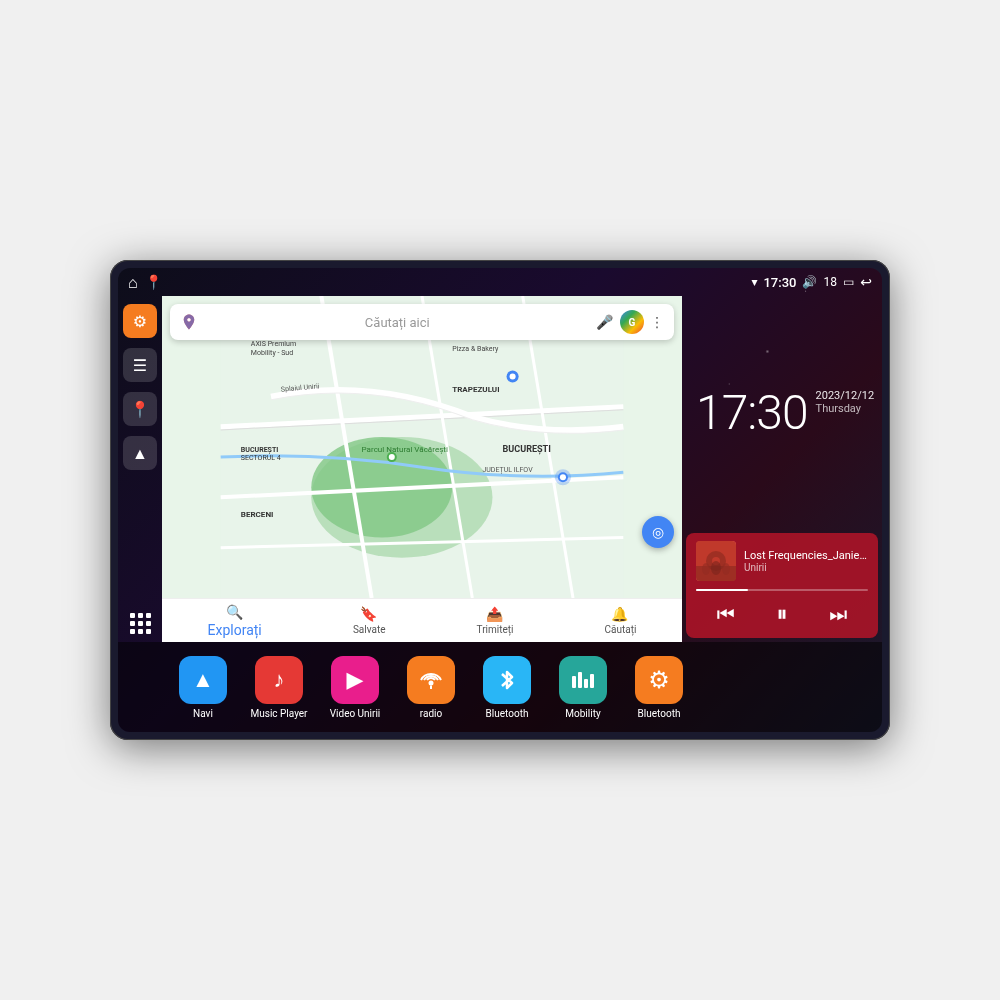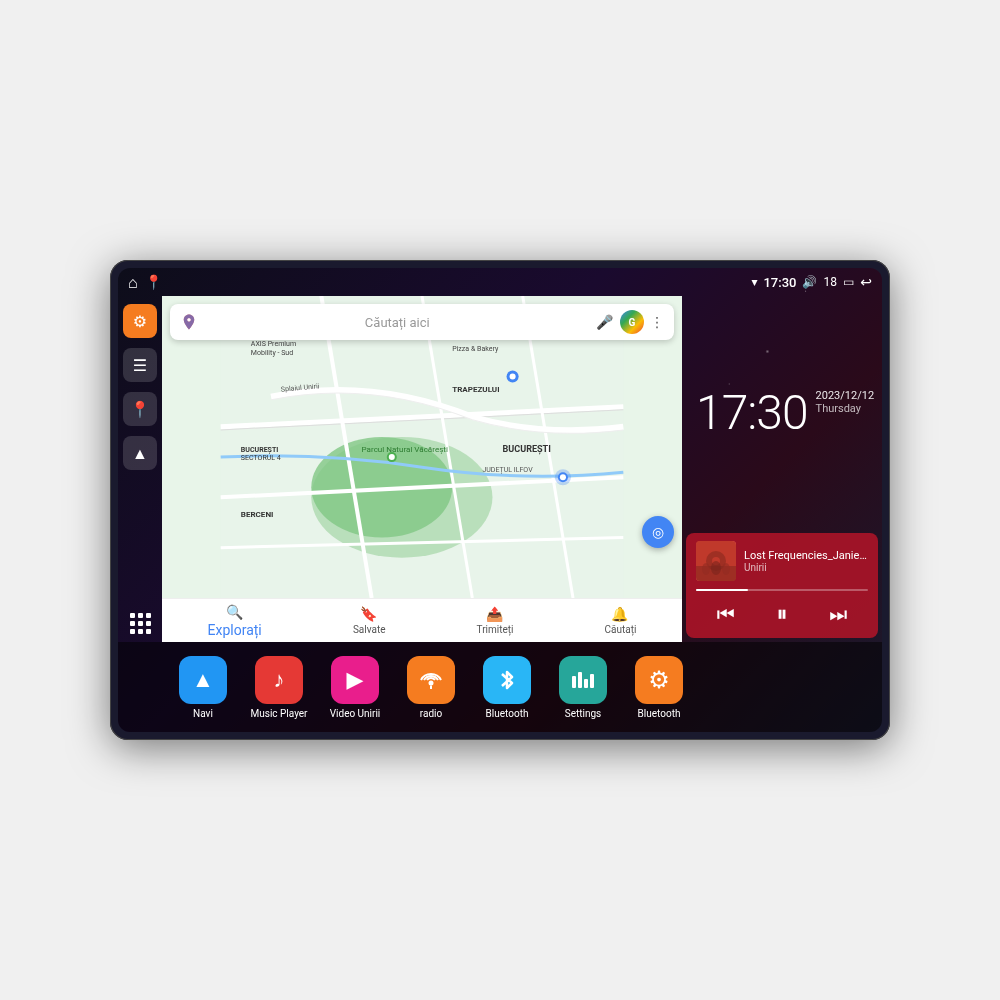--- a/index.html
+++ b/index.html
@@ -571,21 +571,21 @@
       <div class="app-item">
         <div class="app-icon teal">
 
           <svg width="28" height="28" viewBox="0 0 28 28" xmlns="http://www.w3.org/2000/svg">
             <rect x="3" y="10" width="4" height="12" rx="1" fill="white"></rect>
             <rect x="9" y="6" width="4" height="16" rx="1" fill="white"></rect>
             <rect x="15" y="13" width="4" height="9" rx="1" fill="white"></rect>
             <rect x="21" y="8" width="4" height="14" rx="1" fill="white"></rect>
           </svg>
         </div>
-        <span class="app-label">Settings</span>
+        <span class="app-label">Mobility</span>
       </div>
       <div class="app-item">
         <div class="app-icon amber">
           <span style="color:white;font-size:24px;">⚙</span>
         </div>
         <span class="app-label">Bluetooth</span>
       </div>
     </div>
 
   </div>

